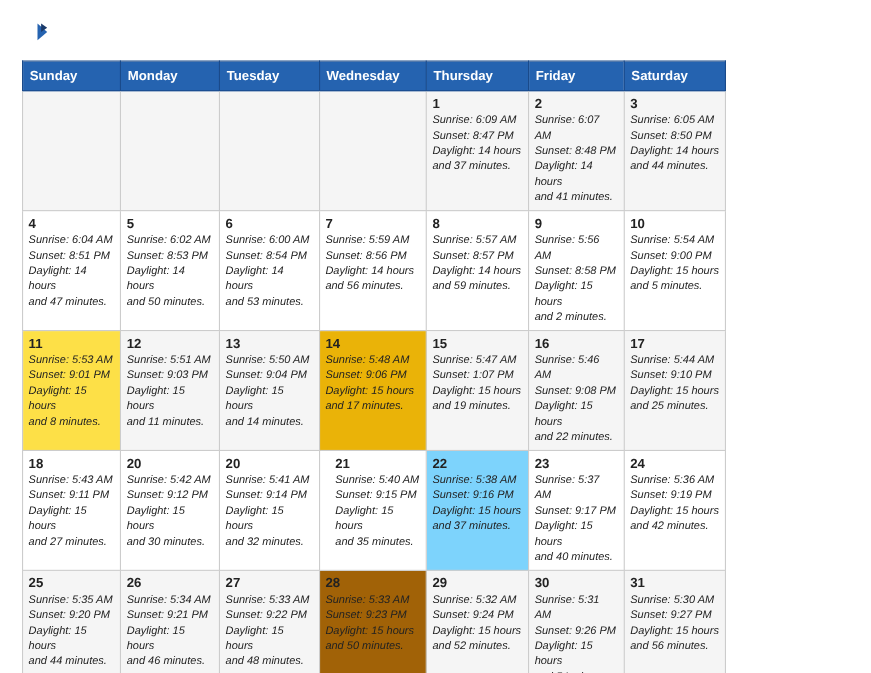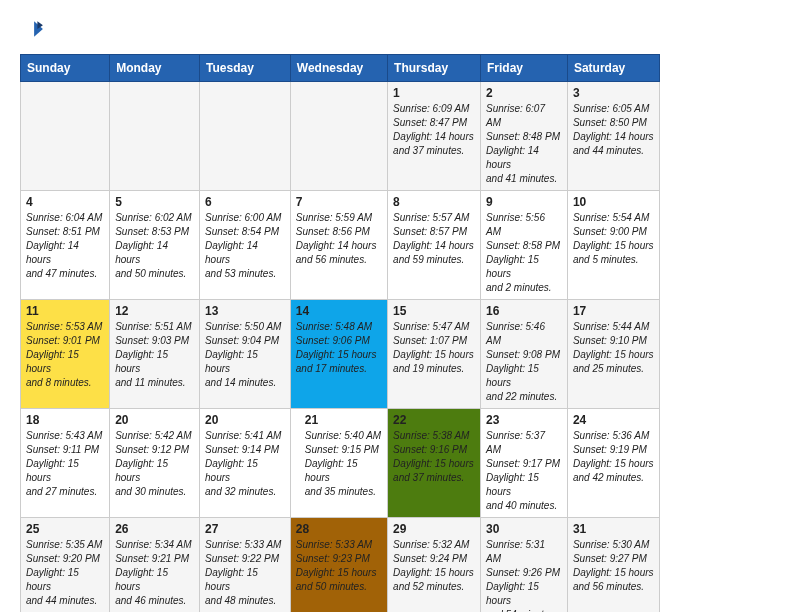--- a/index.html
+++ b/index.html
@@ -220,21 +220,21 @@
 Daylight: 15 hours
 and 11 minutes.</div>
           </td>
           <td style="background: rgb(245, 245, 245);">
             <span class="day-num">13</span>
             <div class="day-info" style="white-space: pre-line;">Sunrise: 5:50 AM
 Sunset: 9:04 PM
 Daylight: 15 hours
 and 14 minutes.</div>
           </td>
-          <td style="background: #0ea5e9;">
+          <td style="background: #eab308;">
             <span class="day-num">14</span>
             <div class="day-info" style="white-space: pre-line;">Sunrise: 5:48 AM
 Sunset: 9:06 PM
 Daylight: 15 hours
 and 17 minutes.</div>
           </td>
           <td style="background: rgb(245, 245, 245); margin-left: 24px;">
             <span class="day-num">15</span>
             <div class="day-info" style="white-space: pre-line;">Sunrise: 5:47 AM
 Sunset: 1:07 PM
@@ -278,21 +278,21 @@
 Daylight: 15 hours
 and 32 minutes.</div>
           </td>
           <td style="background: rgb(255, 255, 255); padding-left: 14px;">
             <span class="day-num">21</span>
             <div class="day-info" style="white-space: pre-line;">Sunrise: 5:40 AM
 Sunset: 9:15 PM
 Daylight: 15 hours
 and 35 minutes.</div>
           </td>
-          <td style="background: #4d7c0f; margin-left: 16px;">
+          <td style="background: #7dd3fc; margin-left: 16px;">
             <span class="day-num">22</span>
             <div class="day-info" style="white-space: pre-line;">Sunrise: 5:38 AM
 Sunset: 9:16 PM
 Daylight: 15 hours
 and 37 minutes.</div>
           </td>
           <td style="background: rgb(255, 255, 255);">
             <span class="day-num">23</span>
             <div class="day-info" style="white-space: pre-line;">Sunrise: 5:37 AM
 Sunset: 9:17 PM

